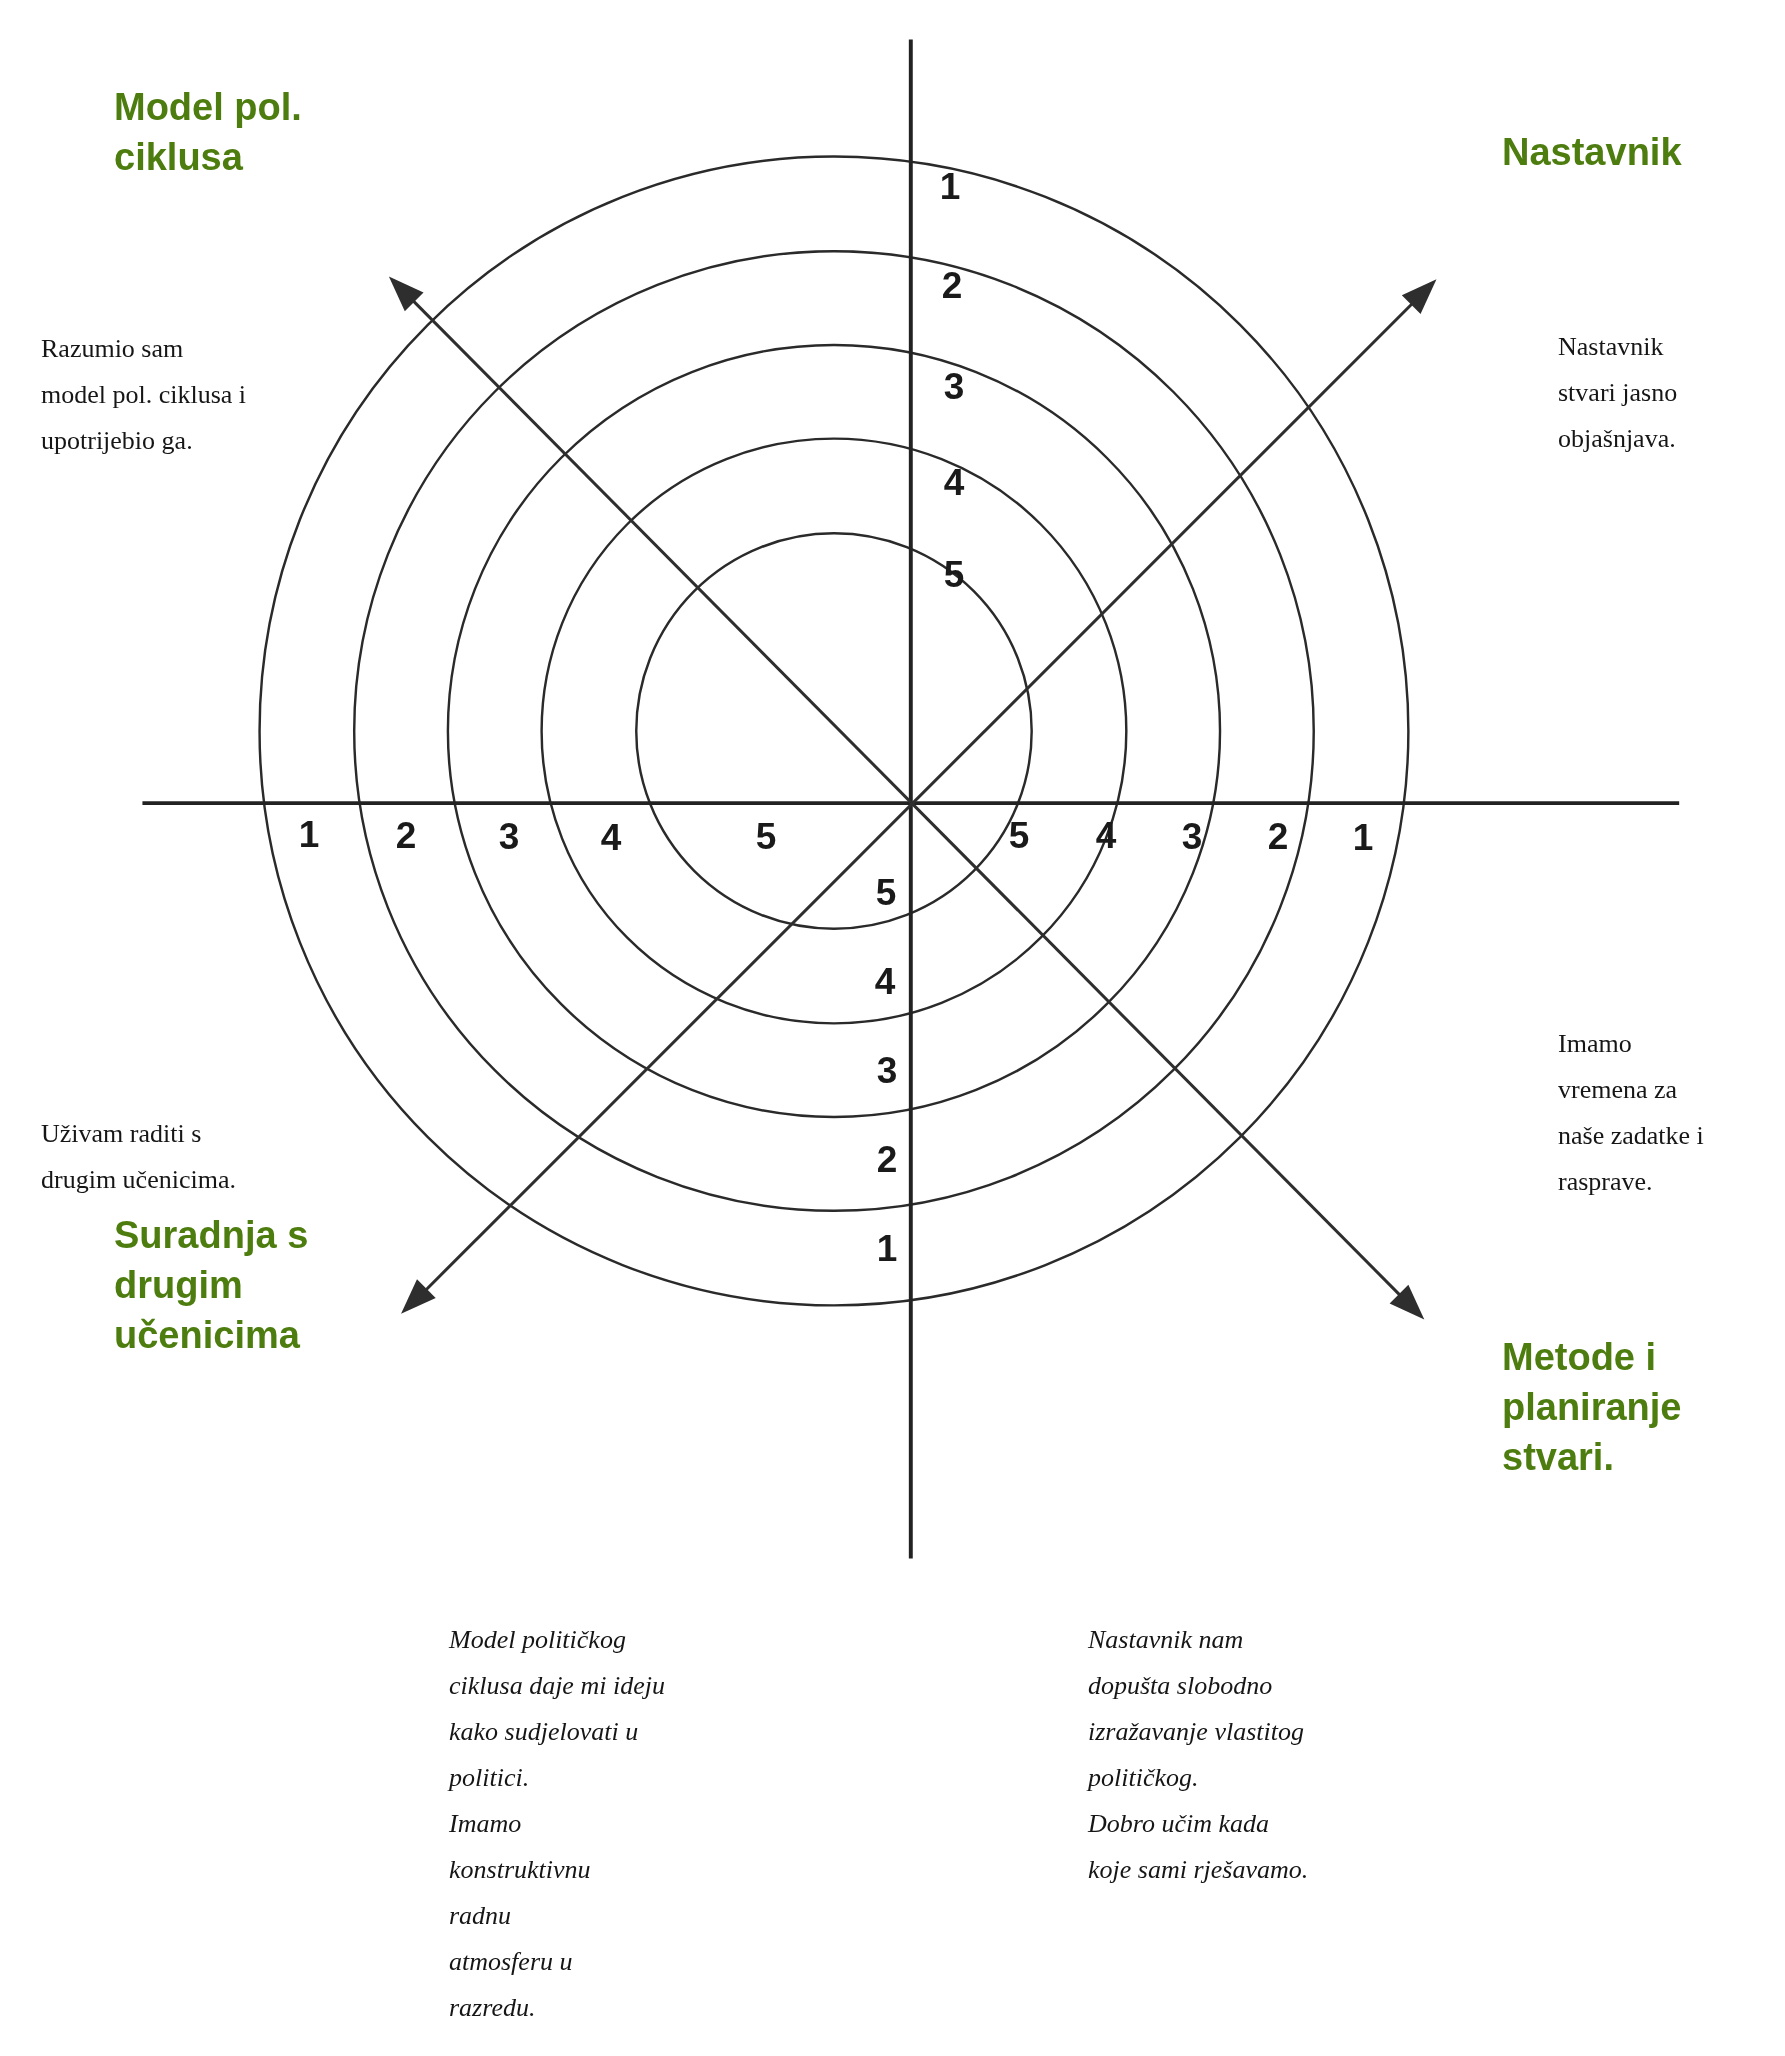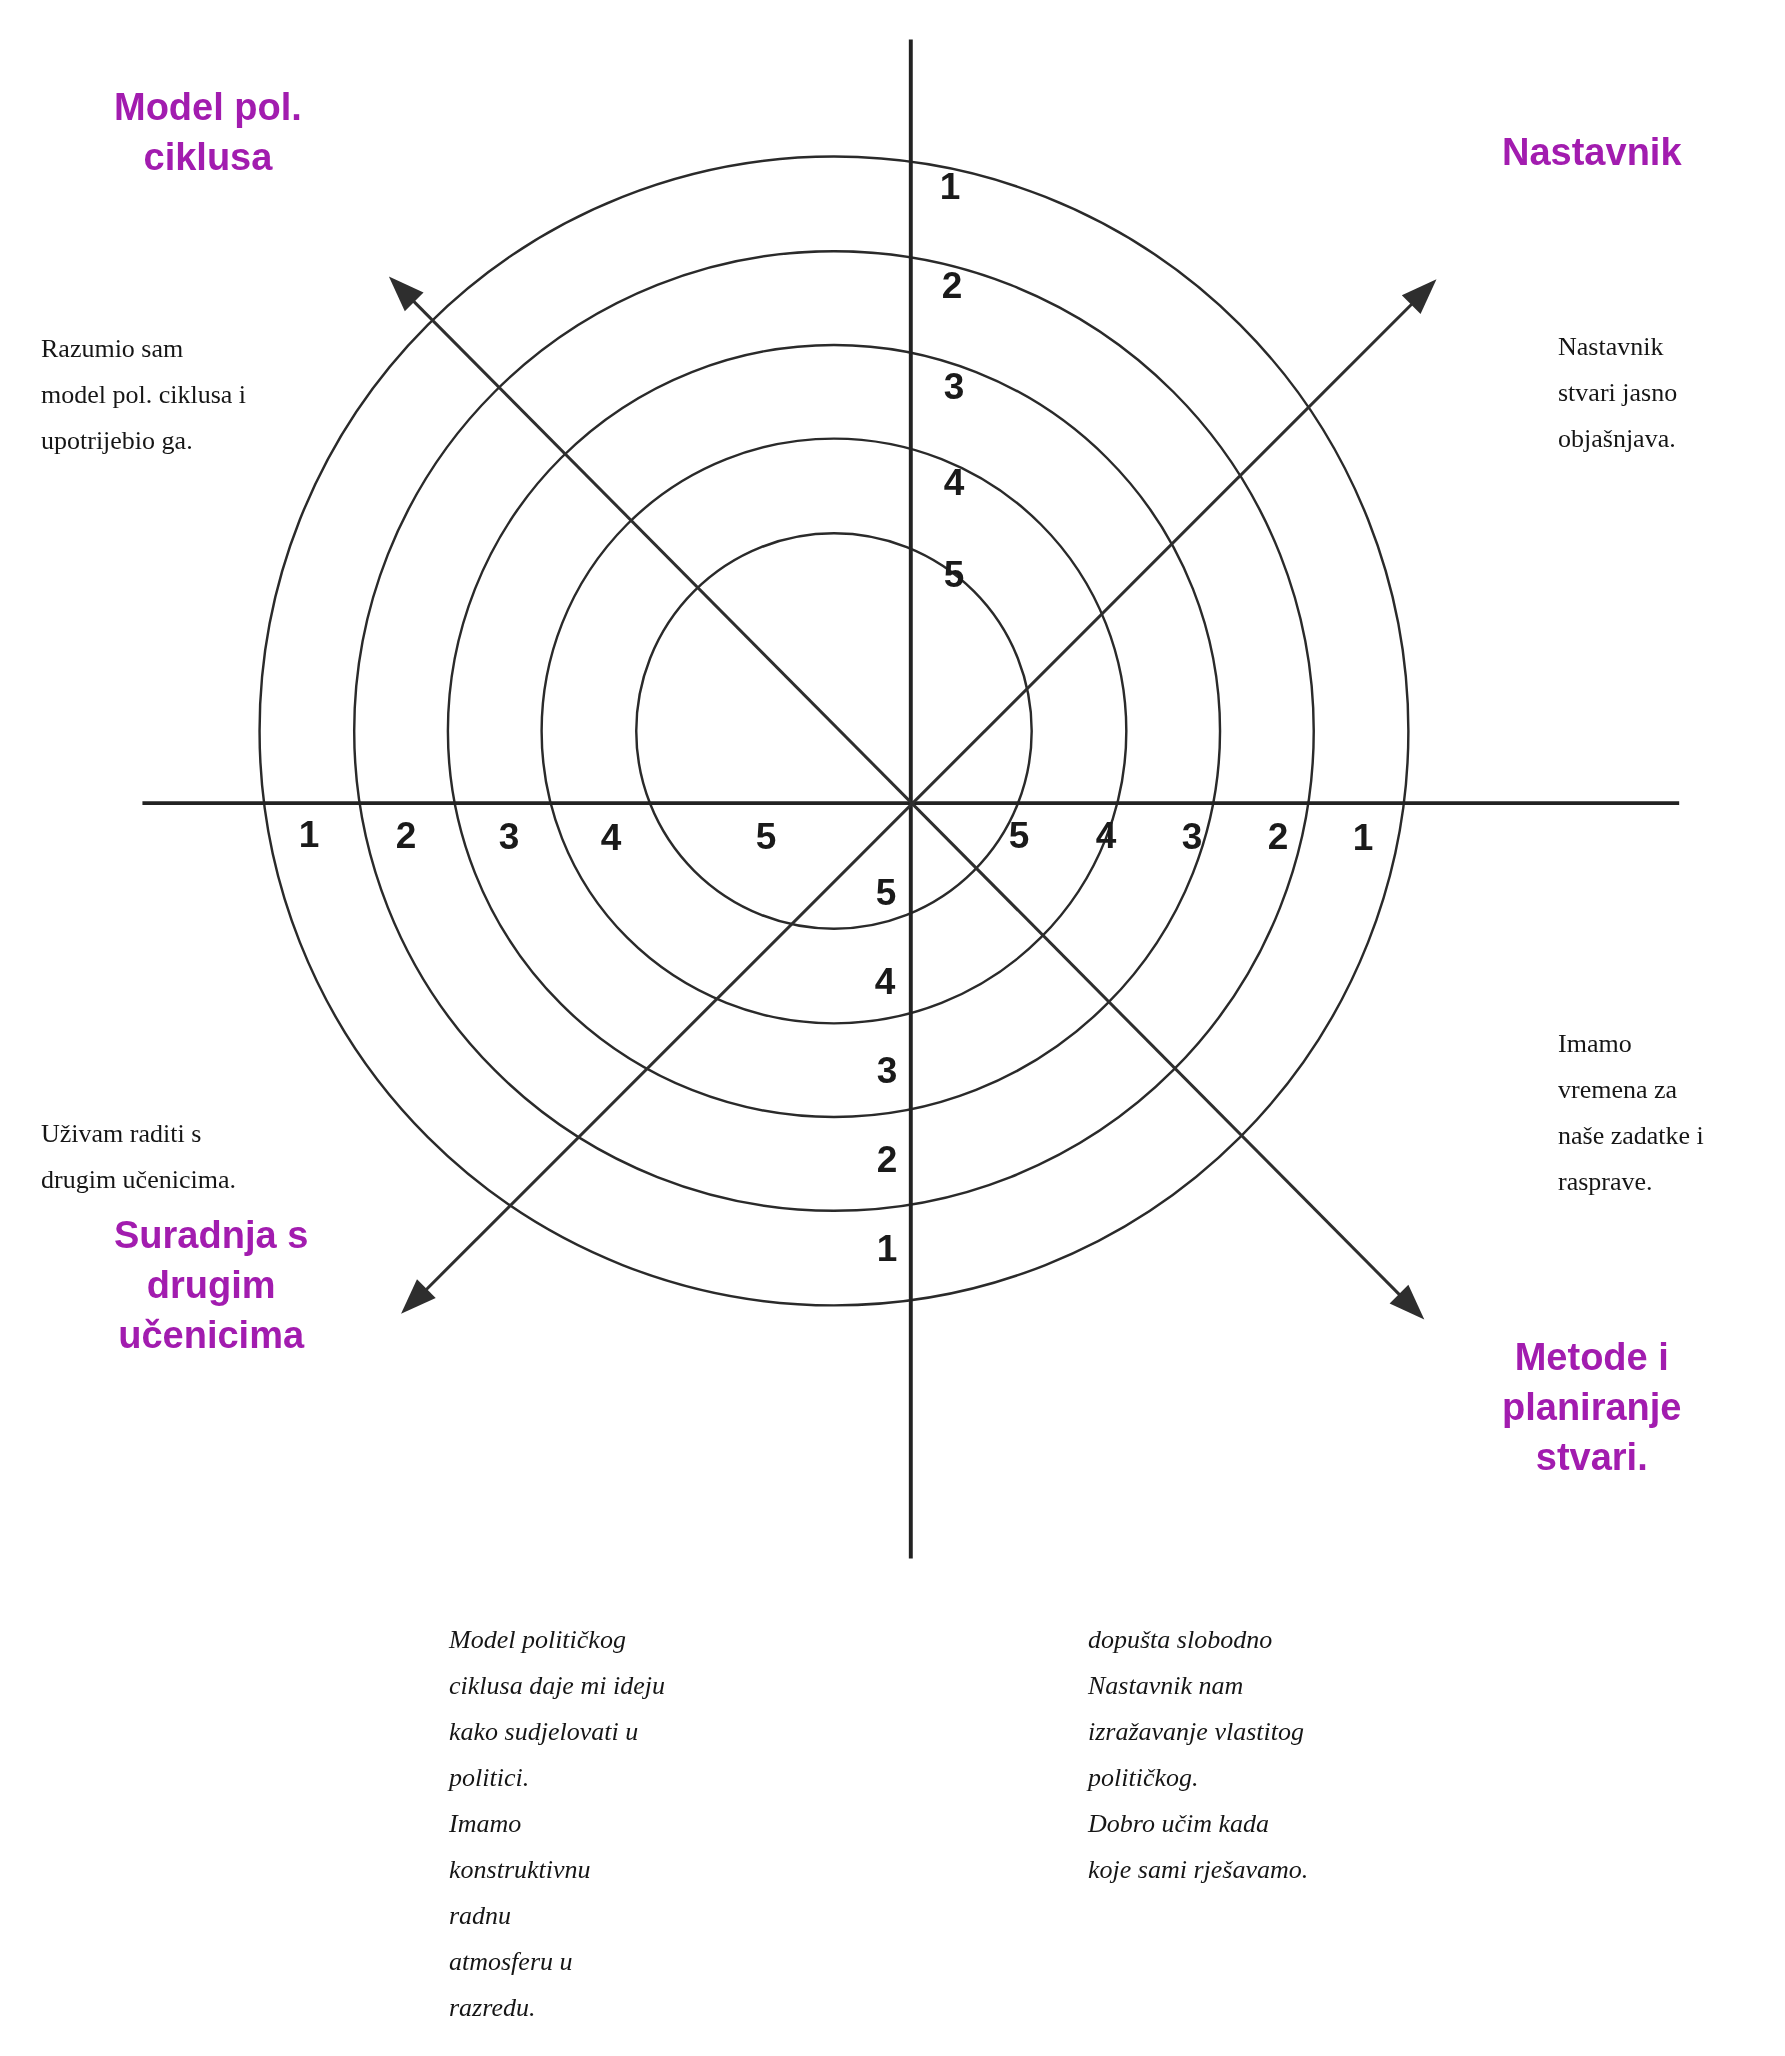--- a/index.html
+++ b/index.html
@@ -13,21 +13,21 @@
   }
   .diagram-svg{position:absolute;left:0;top:0;}
   .tblock{position:absolute;white-space:nowrap;}
   .serif{
     font-family:"Liberation Serif","DejaVu Serif",serif;
     font-size:26px;line-height:46px;color:#161616;
   }
   .serif-wide{line-height:46px;font-style:italic;}
   .boldsans{
     font-family:"Liberation Sans","DejaVu Sans",sans-serif;
-    font-weight:700;font-size:38px;line-height:50px;color:#a21caf;text-align:center;
+    font-weight:700;font-size:38px;line-height:50px;color:#4d7c0f;
   }
   .ring-num{
     position:absolute;
     transform:translate(-50%,-50%);
     font-family:"Liberation Sans","DejaVu Sans",sans-serif;
     font-weight:700;font-size:37px;color:#1a1a1a;
   }
 </style>
 </head>
 <body>
@@ -131,22 +131,22 @@
       <div>kako sudjelovati u</div>
       <div>politici.</div>
       <div>Imamo</div>
       <div>konstruktivnu</div>
       <div>radnu</div>
       <div>atmosferu u</div>
       <div>razredu.</div>
     </div>
 
   <div class="tblock serif serif-wide" style="left:1088px;top:1617px;">
+      <div>Nastavnik nam</div>
       <div>dopušta slobodno</div>
-      <div>Nastavnik nam</div>
       <div>izražavanje vlastitog</div>
       <div>političkog.</div>
       <div>Dobro učim kada</div>
       <div>koje sami rješavamo.</div>
     </div>
 
 </div>
 
 
 </body></html>

